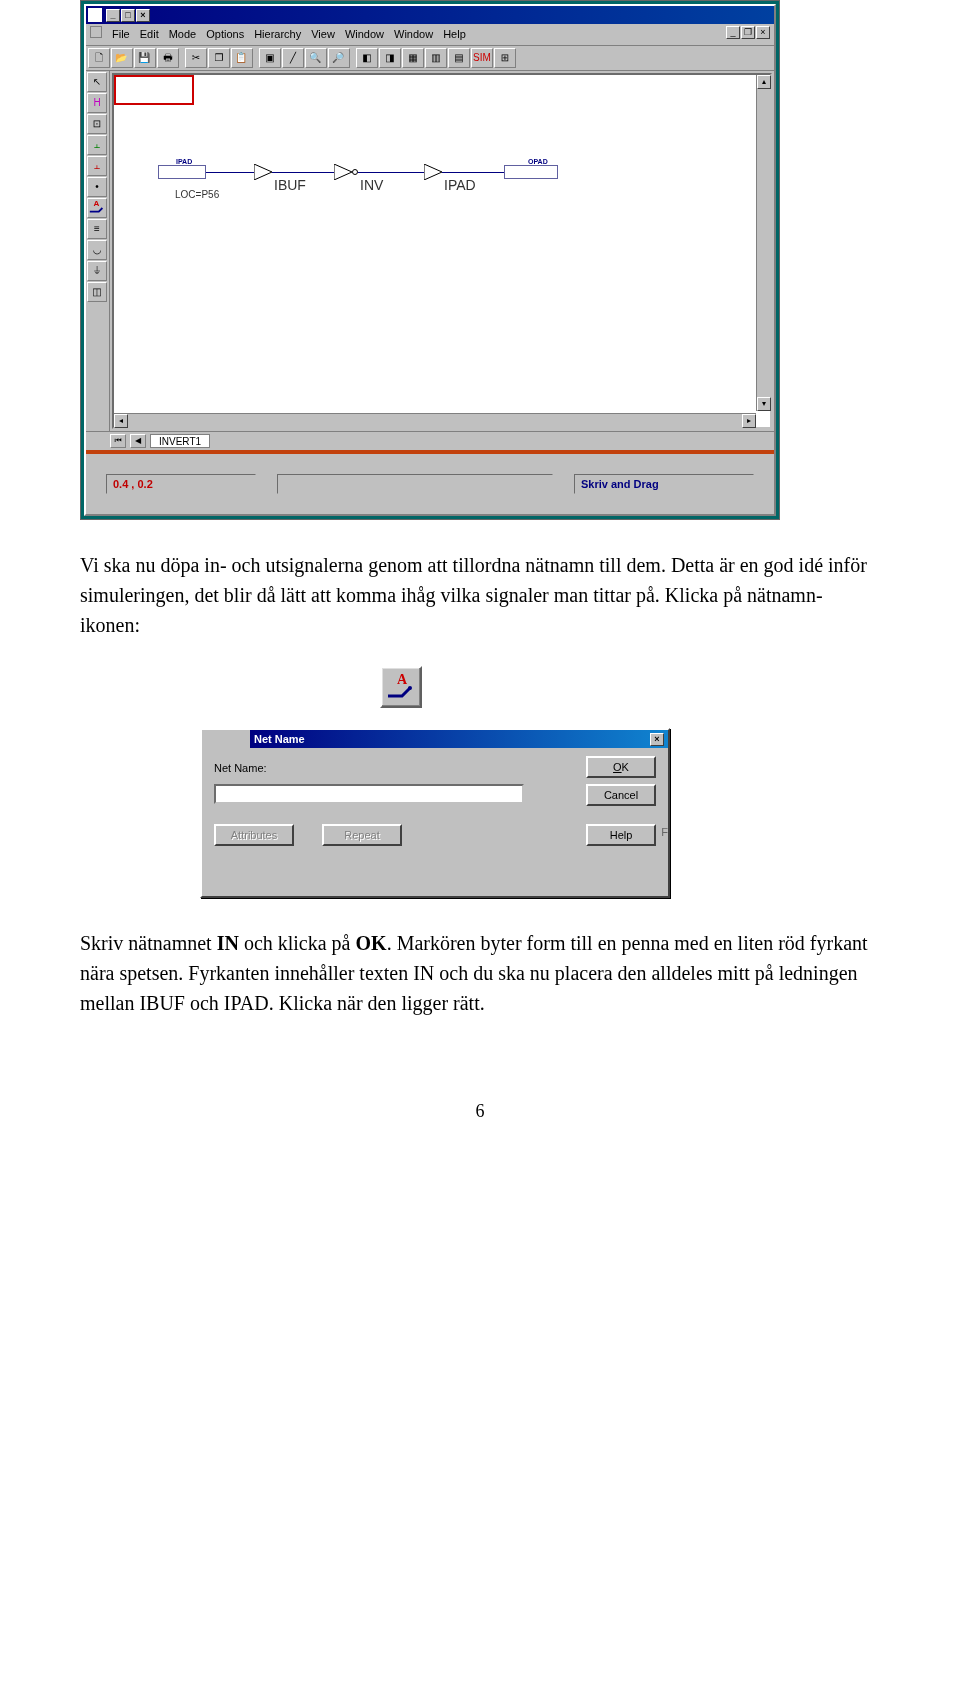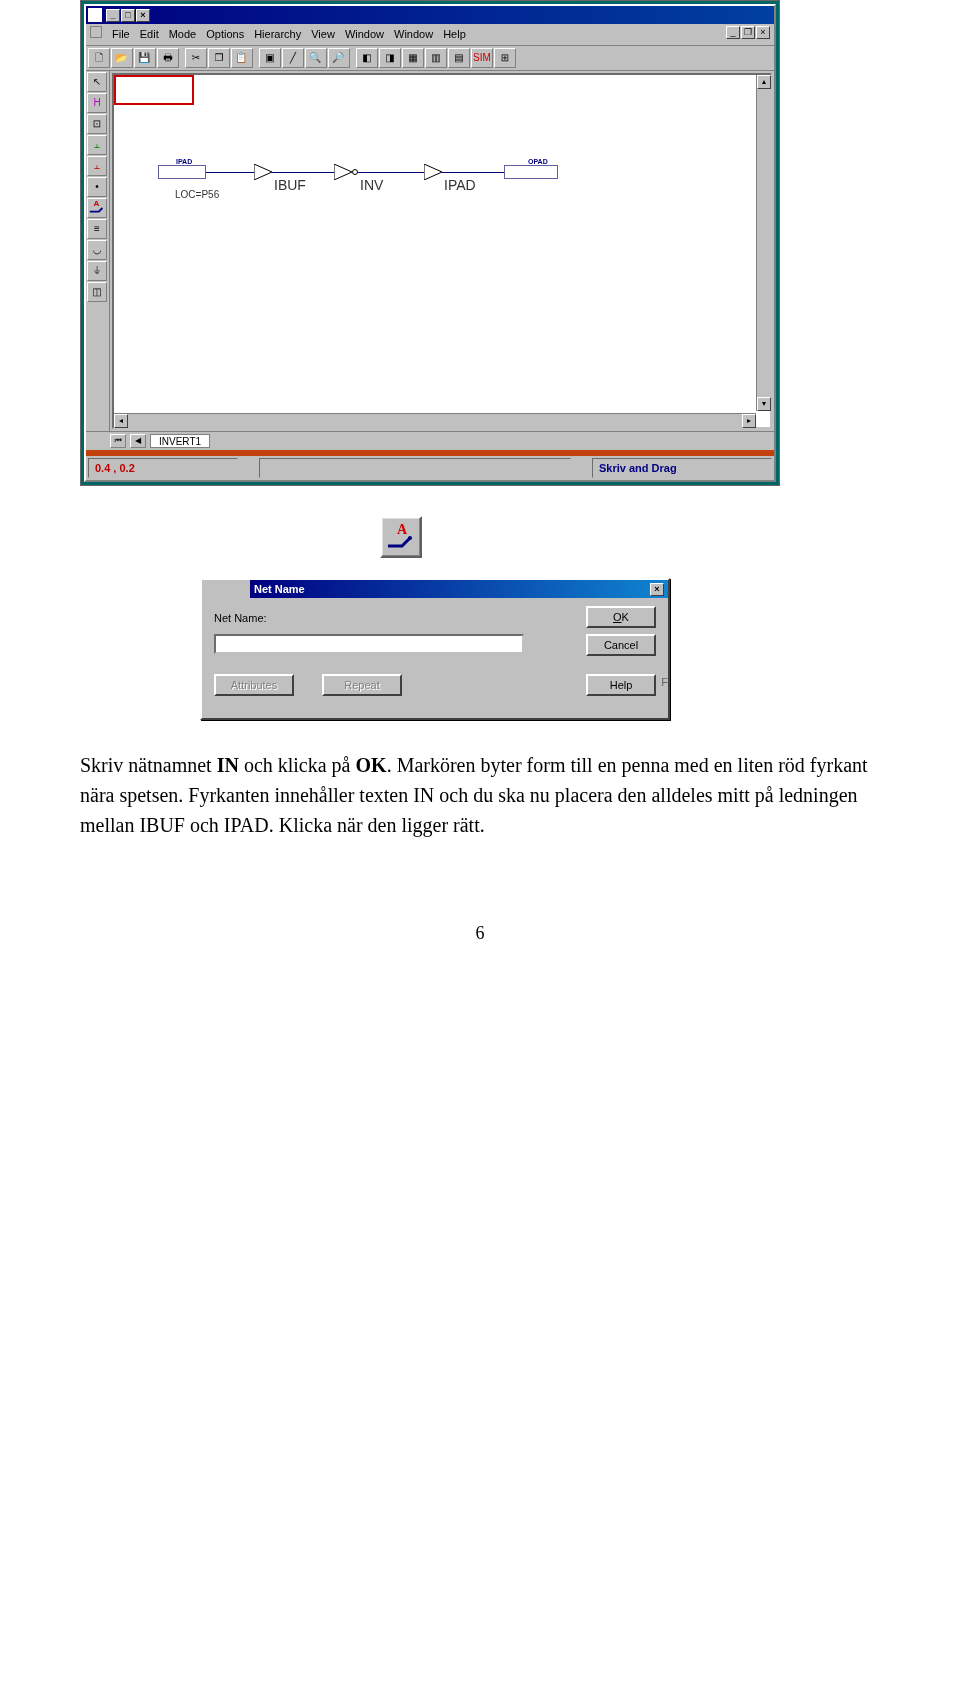--- a/index.html
+++ b/index.html
@@ -192,23 +192,23 @@
     padding: 0 8px;
     background: #fff;
     border: 1px solid #808080;
     font-size: 10px;
     height: 14px;
     line-height: 13px;
   }
   .statusbar {
     display: flex;
     background: #c0c0c0;
-    padding: 2px;
+    padding: 20px;
     gap: 21px;
-    border-top: 6px solid #c2410c;
+    border-top: 4px solid #c2410c;
   }
   .statcell {
     border: 1px inset #c0c0c0;
     padding: 1px 6px;
     font-size: 11px;
     background: #c0c0c0;
   }
   .statcell.coords { width: 150px; color: #c00000; font-weight: bold; }
   .statcell.flex { flex: 1; }
   .statcell.mode { width: 180px; color: #000080; font-weight: bold; }
@@ -324,21 +324,21 @@
     border-right-color: #404040;
     border-bottom-color: #404040;
     color: #000;
     font-size: 9px;
     text-align: center;
     line-height: 11px;
   }
   .dlg-body {
     padding: 12px 10px 10px 0;
     position: relative;
-    height: 120px;
+    height: 148px;
     border-radius: 11px;
   }
   .dlg-lbl {
     position: absolute;
     font-size: 11px;
   }
   .dlg-input {
     position: absolute;
     left: 12px; top: 36px;
     width: 310px; height: 20px;
@@ -488,20 +488,21 @@
       </div>
       <div class="statusbar">
         <div class="statcell coords">0.4 ,  0.2</div>
         <div class="statcell flex"></div>
         <div class="statcell mode">Skriv and Drag</div>
       </div>
     </div>
   </div>
 
 
+  <p class="body-text">Vi ska nu döpa in- och utsignalerna genom att tillordna nätnamn till dem. Detta är en god idé inför simuleringen, det blir då lätt att komma ihåg vilka signaler man tittar på. Klicka på nätnamn-ikonen:</p>
 
   <div class="icon-inset">
     <svg viewBox="0 0 30 30">
       <text x="11" y="12" font-size="14" font-weight="bold" fill="#cc0000" font-family="serif">A</text>
       <path d="M2 24 L16 24 L24 16" stroke="#000080" stroke-width="3" fill="none"></path>
       <circle cx="24" cy="16" r="2" fill="#000080"></circle>
     </svg>
   </div>
 
 

